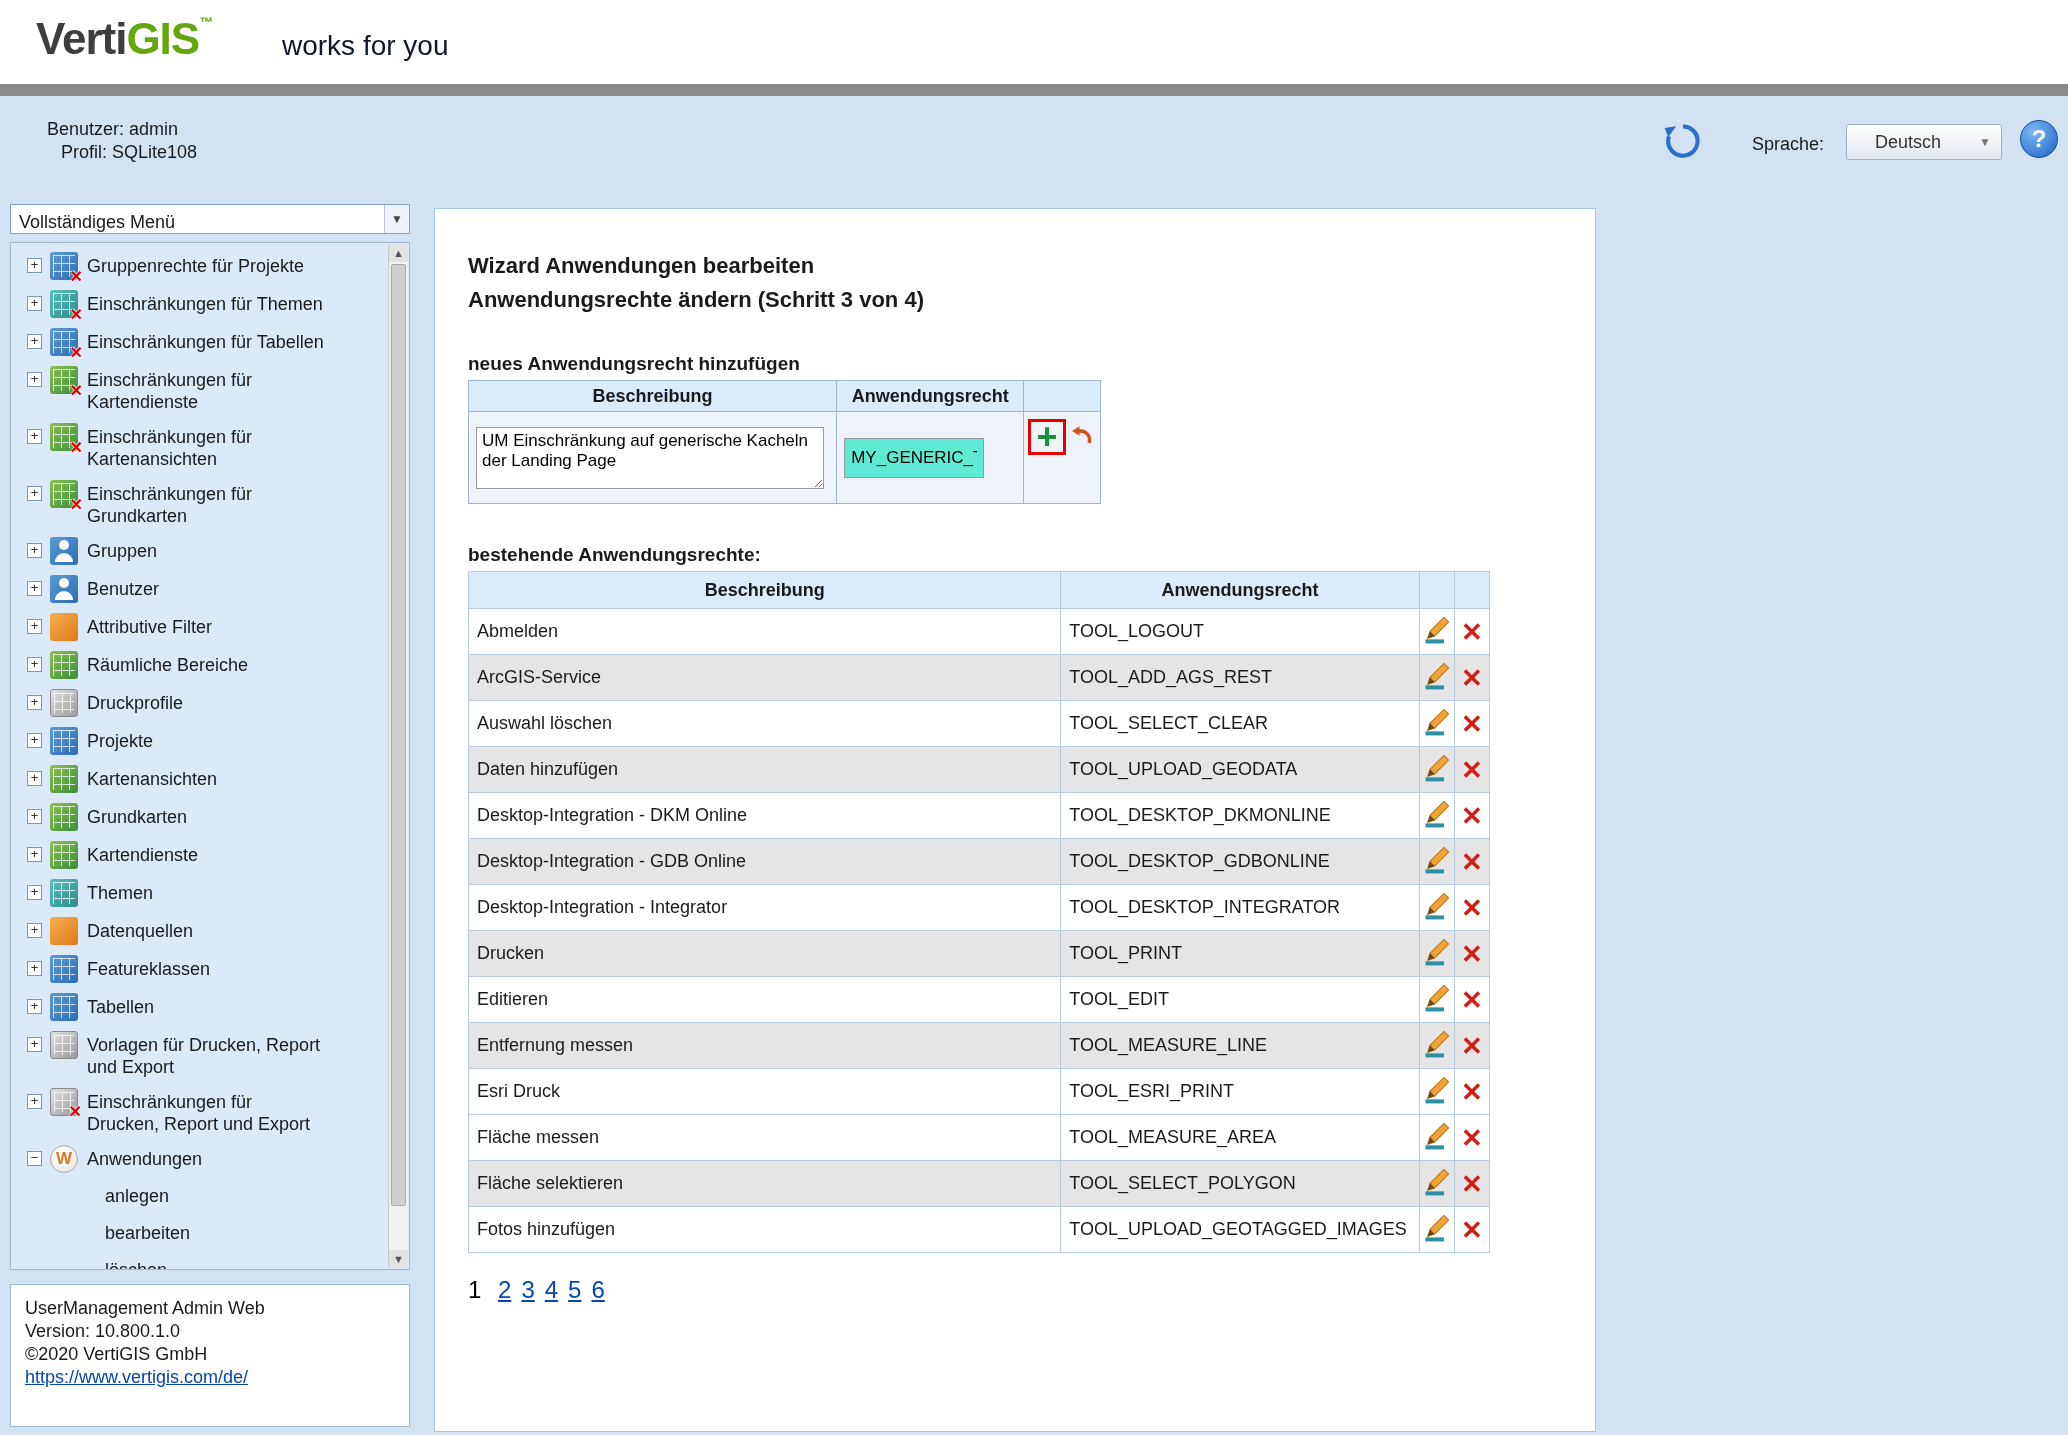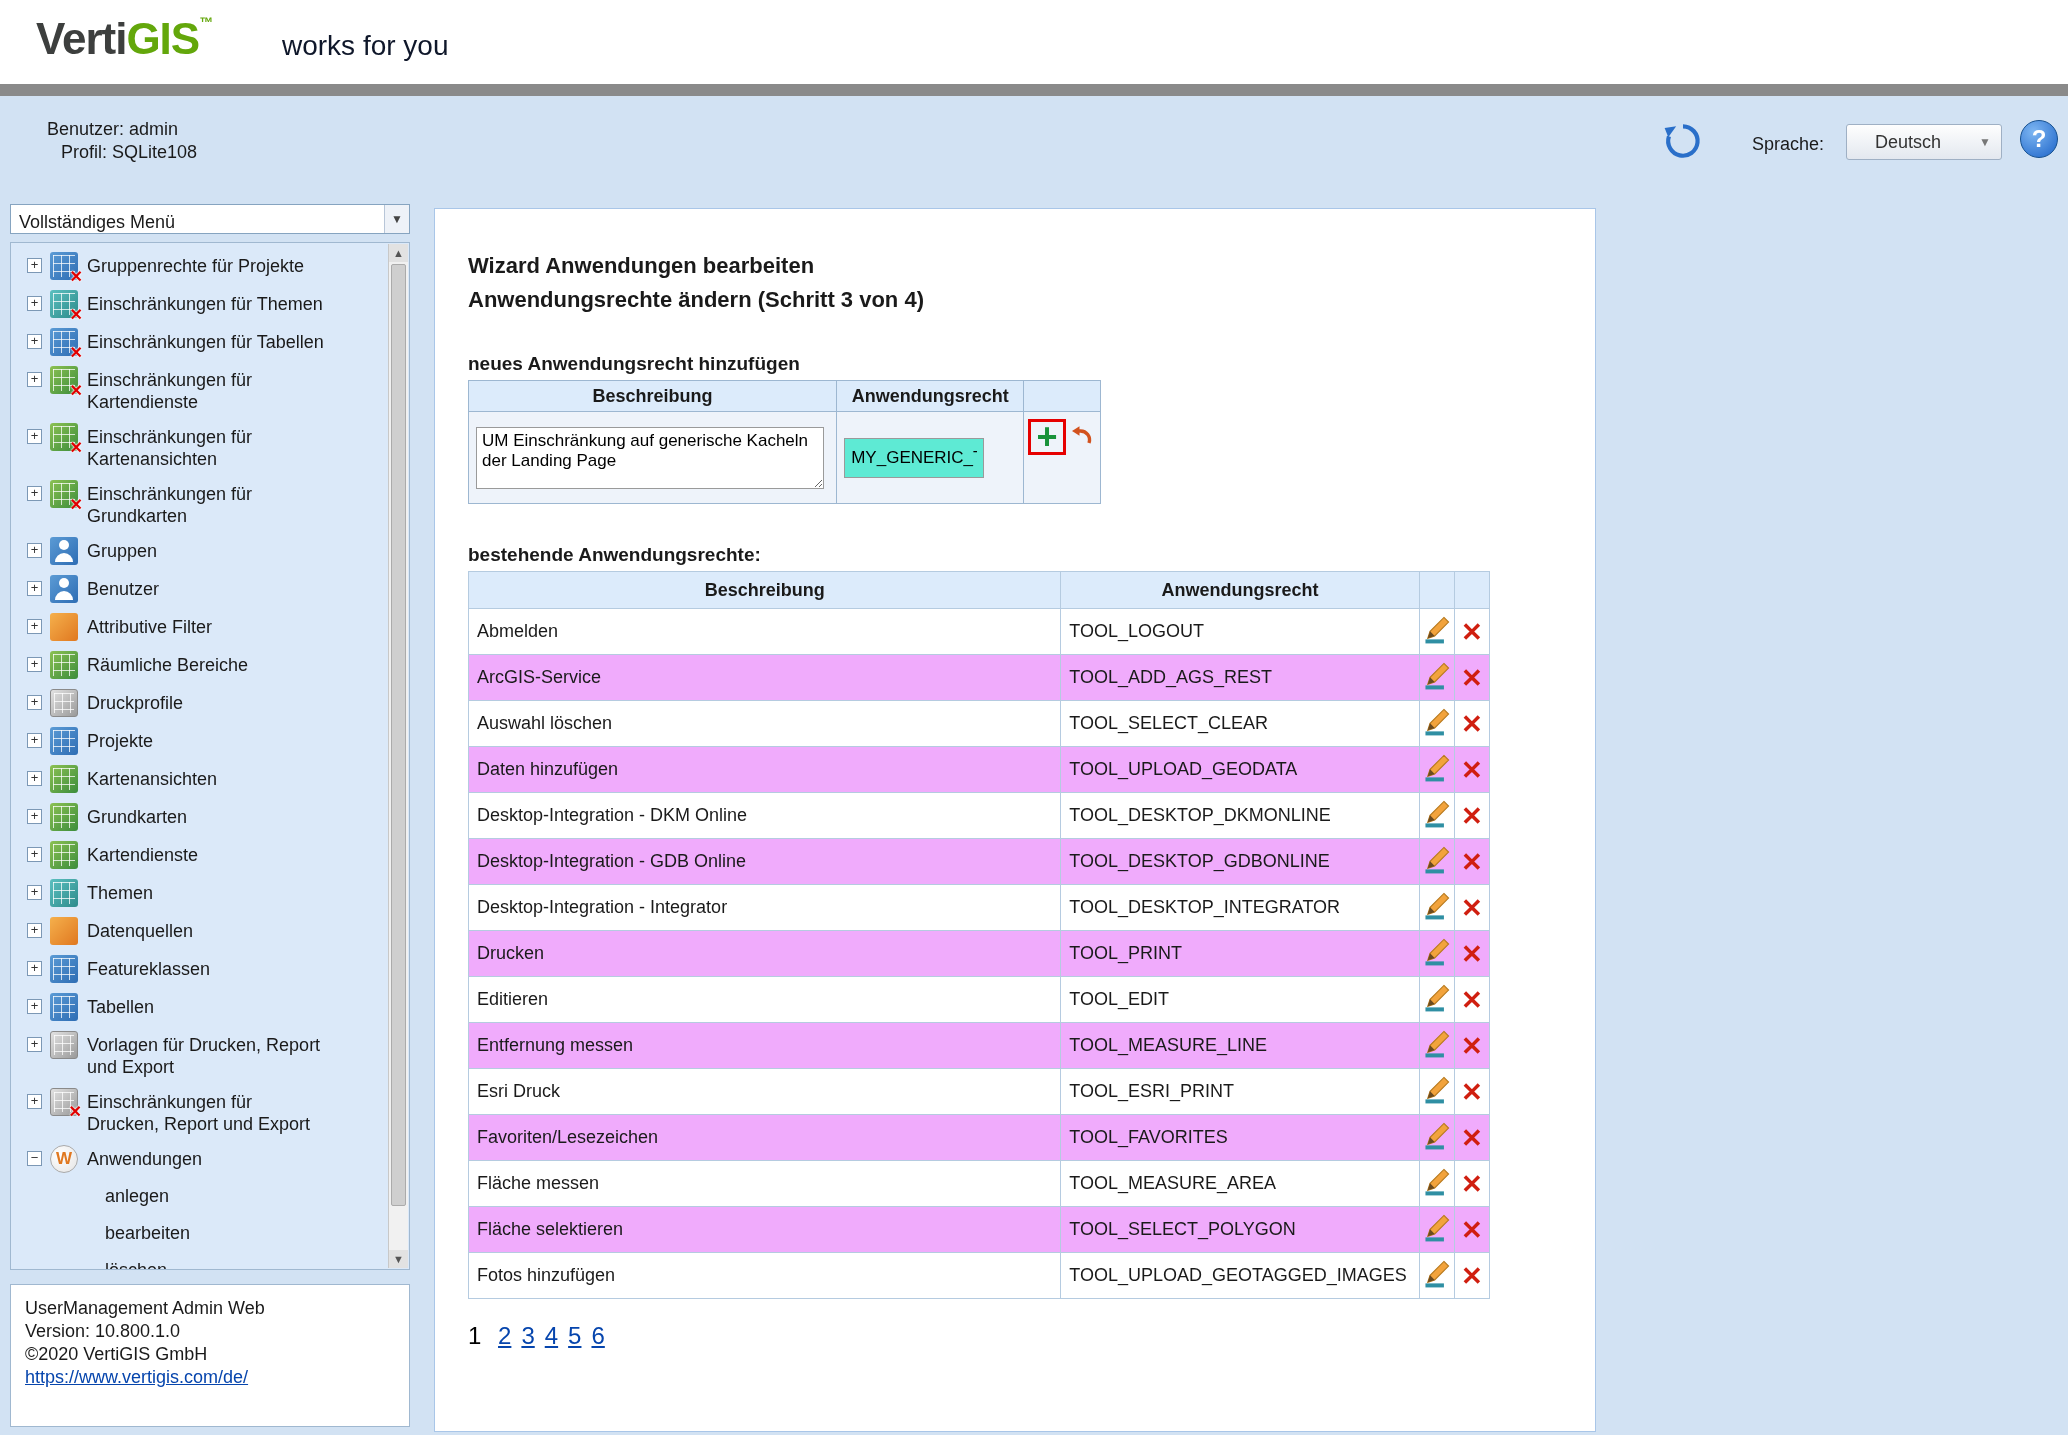--- a/index.html
+++ b/index.html
@@ -85,21 +85,21 @@
   .new-table input{display:block;margin:0 6px;width:140px;height:40px;font-size:17px;
     font-family:"Liberation Sans",sans-serif;border:1px solid #9a9a9a;padding:0 6px;box-sizing:border-box;background:#5eead4;}
   .tool-cell{vertical-align:top !important;padding:7px 0 0 4px;}
   .plusbox{display:inline-block;border:3px solid #e60000;padding:0 2px;line-height:0;}
   .plus{display:inline-block;width:28px;font-size:36px;font-weight:bold;color:#18923a;line-height:30px;text-align:center;cursor:pointer;}
   .undo{display:inline-block;vertical-align:top;margin:4px 0 0 2px;cursor:pointer;}
   .main-table{width:1022px;}
   .main-table,.main-table th,.main-table td{border:1px solid #b5cbe0;}
   .main-table th{height:34px;background:#dcebfb;font-size:18px;font-weight:bold;text-align:center;}
   .main-table td{height:45px;font-size:18px;padding:0 8px;background:#fff;}
-  .main-table tr.alt td{background:#f0abfc;}
+  .main-table tr.alt td{background:#e5e5e5;}
   .c-edit,.c-del{width:34px;text-align:center;padding:0 !important;}
   .editwrap{display:inline-block;width:30px;height:30px;cursor:pointer;}
   .del{font-size:26px;font-weight:bold;color:#d01f10;cursor:pointer;line-height:30px;}
   .pagination{margin-top:23px;font-size:24px;}
   .pagination .pg-cur{color:#000;margin-right:10px;}
   .pagination a{color:#0645ad;text-decoration:underline;margin-right:10px;cursor:pointer;}
   .btn-row{position:absolute;right:20px;bottom:24px;display:flex;gap:26px;}
   .btn{width:264px;height:40px;border:1px solid #919191;border-radius:4px;
     background:linear-gradient(#fdfdfd,#dfdfdf);font-size:18px;color:#333;
     font-family:"Liberation Sans",sans-serif;display:flex;align-items:center;justify-content:center;cursor:pointer;}
@@ -470,34 +470,20 @@
       <span class="editwrap">
         <svg width="30" height="30" viewBox="0 0 26 26">
           <rect x="3" y="22" width="16" height="3.5" fill="#2f8fa3"></rect>
           <path d="M19 3 l4 4 L11 19 l-6 2 2-6 z" fill="#f2a33c" stroke="#b87a1e" stroke-width="1"></path>
           <path d="M7 15 l4 4 -6 2 z" fill="#6b4a1f"></path>
         </svg>
       </span>
     </td>
     <td class="c-del"><span class="del">✕</span></td>
   </tr>
-        <tr class="alt">
-    <td class="c-desc">Favoriten/Lesezeichen</td>
-    <td class="c-right">TOOL_FAVORITES</td>
-    <td class="c-edit">
-      <span class="editwrap">
-        <svg width="30" height="30" viewBox="0 0 26 26">
-          <rect x="3" y="22" width="16" height="3.5" fill="#2f8fa3"></rect>
-          <path d="M19 3 l4 4 L11 19 l-6 2 2-6 z" fill="#f2a33c" stroke="#b87a1e" stroke-width="1"></path>
-          <path d="M7 15 l4 4 -6 2 z" fill="#6b4a1f"></path>
-        </svg>
-      </span>
-    </td>
-    <td class="c-del"><span class="del">✕</span></td>
-  </tr>
         <tr>
     <td class="c-desc">Fläche messen</td>
     <td class="c-right">TOOL_MEASURE_AREA</td>
     <td class="c-edit">
       <span class="editwrap">
         <svg width="30" height="30" viewBox="0 0 26 26">
           <rect x="3" y="22" width="16" height="3.5" fill="#2f8fa3"></rect>
           <path d="M19 3 l4 4 L11 19 l-6 2 2-6 z" fill="#f2a33c" stroke="#b87a1e" stroke-width="1"></path>
           <path d="M7 15 l4 4 -6 2 z" fill="#6b4a1f"></path>
         </svg>

